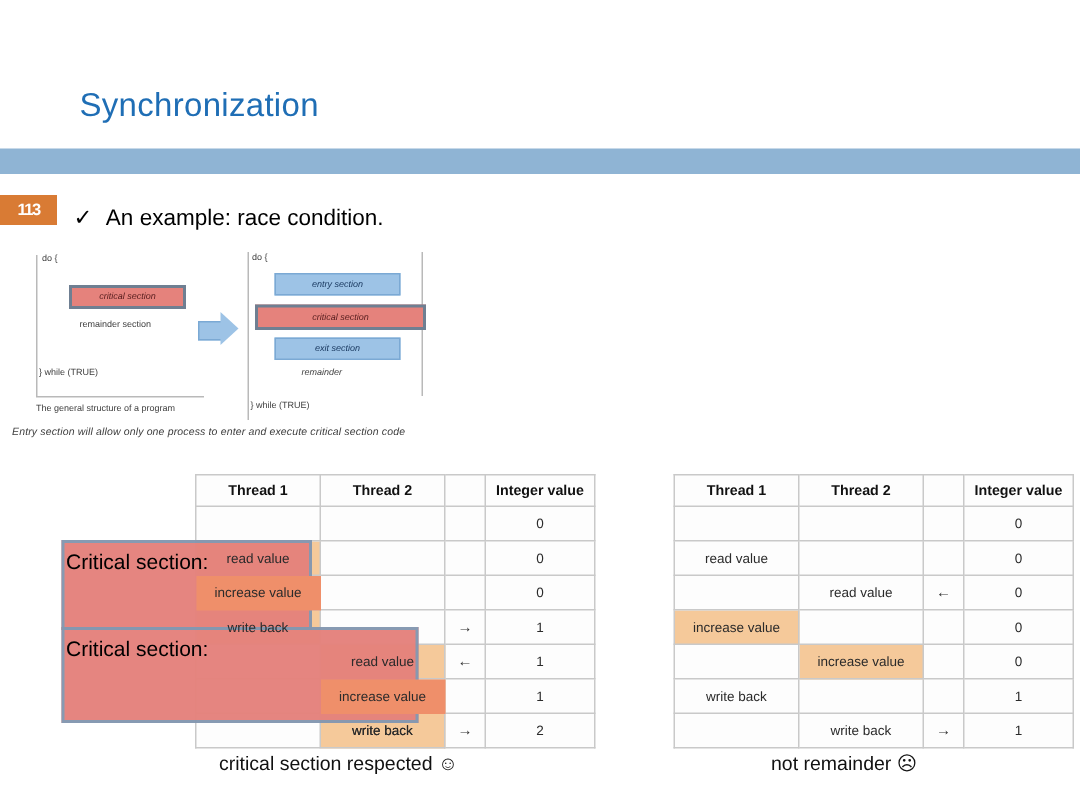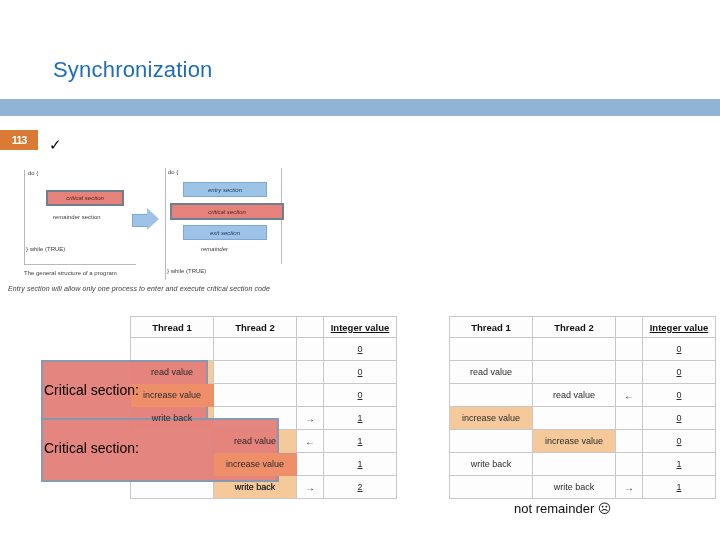--- a/index.html
+++ b/index.html
@@ -72,50 +72,50 @@
     border:1px solid #c9c9c9;padding:0;height:22px;
     font-weight:normal;vertical-align:middle;
     background:transparent;
   }
   .ttable th{
     font-weight:bold;font-size:9.5px;color:#111;text-align:center;height:20px;
   }
   .c-t1{width:82px;text-align:center;}
   .c-t2{width:82px;text-align:center;}
   .c-ar{width:26px;text-align:center;font-size:10px;color:#333;}
-  .c-iv{width:72px;text-align:center;text-decoration:underline;}
+  .c-iv{width:72px;text-align:center;}
   .hl-org{background:#f5c99a !important;}
 
   
   .ovl{
     position:absolute;background:#e5827c;border:2px solid #8497b0;
     opacity:.97;
   }
   .ovl-label{
     position:absolute;color:#000;font-size:14px;line-height:20px;
     white-space:nowrap;
-    margin-top:16px;
   }
 
   
   .cap{
     position:absolute;font-size:13px;color:#111;white-space:nowrap;
   }
 </style>
 </head>
 <body>
 
 <div class="slide">
 
   <div class="title">Synchronization</div>
   <div class="bluebar"></div>
   <div class="pagebadge">113</div>
 
   <div class="bullet">
     <span class="check">✓</span>
+    <span>An example: race condition.</span>
   </div>
 
   <div class="diagram">
 
     <div class="dg-vline" style="left:16px;top:2px;height:94px;"></div>
     <div class="dg-hline" style="left:16px;top:96px;width:112px;"></div>
     <div class="dg-txt" style="left:20px;top:2px;">do {</div>
     <div class="dg-box red" style="left:38px;top:22px;width:74px;height:12px;">critical section</div>
     <div class="dg-txt" style="left:45px;top:46px;">remainder section</div>
     <div class="dg-txt" style="left:18px;top:78px;">} while (TRUE)</div>
@@ -247,20 +247,21 @@
         </tr>
         <tr>
           <td class="c-t1"></td>
           <td class="c-t2">write back</td>
           <td class="c-ar">→</td>
           <td class="c-iv">1</td>
         </tr>
       </tbody>
   </table>
 
+  <div class="cap" style="left:146px;top:501px;">critical section respected ☺</div>
   <div class="cap" style="left:514px;top:501px;">not remainder ☹</div>
 
 <div style="position: absolute; z-index: 3; display: flex; align-items: center; justify-content: center; font-size: 9px; color: rgb(43, 43, 43); left: 130.5px; top: 360.5px; width: 83px; height: 23px; background: transparent;">read value</div>
     <div style="position: absolute; z-index: 3; display: flex; align-items: center; justify-content: center; font-size: 9px; color: rgb(43, 43, 43); left: 130.5px; top: 383.5px; width: 83px; height: 23px; background: rgb(239, 143, 106);">increase value</div>
     <div style="position: absolute; z-index: 3; display: flex; align-items: center; justify-content: center; font-size: 9px; color: rgb(43, 43, 43); left: 130.5px; top: 406.5px; width: 83px; height: 23px; background: transparent;">write back</div>
     <div style="position: absolute; z-index: 3; display: flex; align-items: center; justify-content: center; font-size: 9px; color: rgb(43, 43, 43); left: 213.5px; top: 429.5px; width: 83px; height: 23px; background: transparent;">read value</div>
     <div style="position: absolute; z-index: 3; display: flex; align-items: center; justify-content: center; font-size: 9px; color: rgb(43, 43, 43); left: 213.5px; top: 452.5px; width: 83px; height: 23px; background: rgb(239, 143, 106);">increase value</div>
     <div style="position: absolute; z-index: 3; display: flex; align-items: center; justify-content: center; font-size: 9px; color: rgb(43, 43, 43); left: 213.5px; top: 475.5px; width: 83px; height: 23px; background: transparent;">write back</div>
   </div>
 

